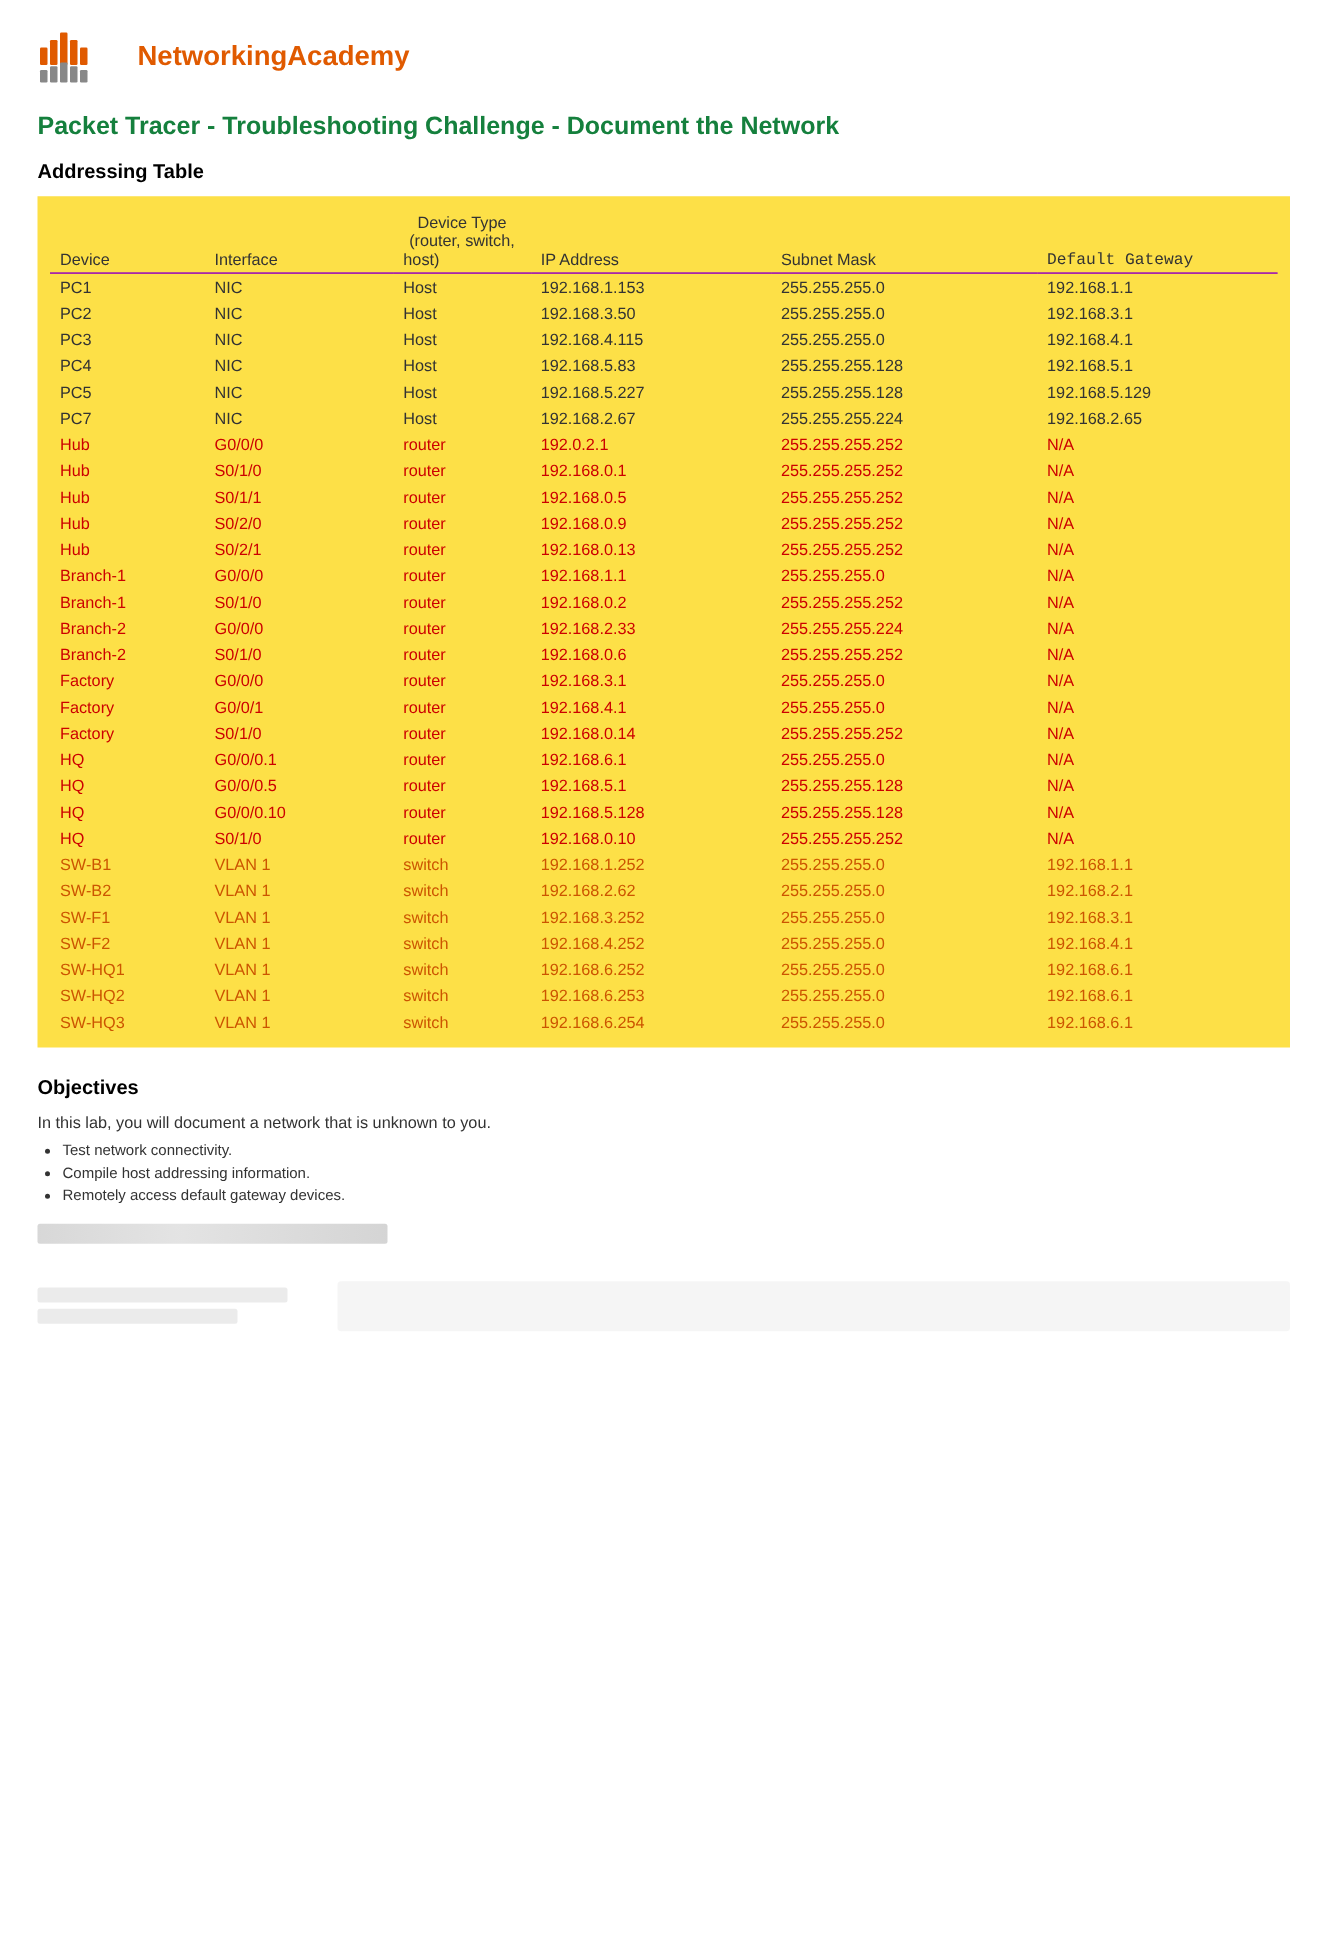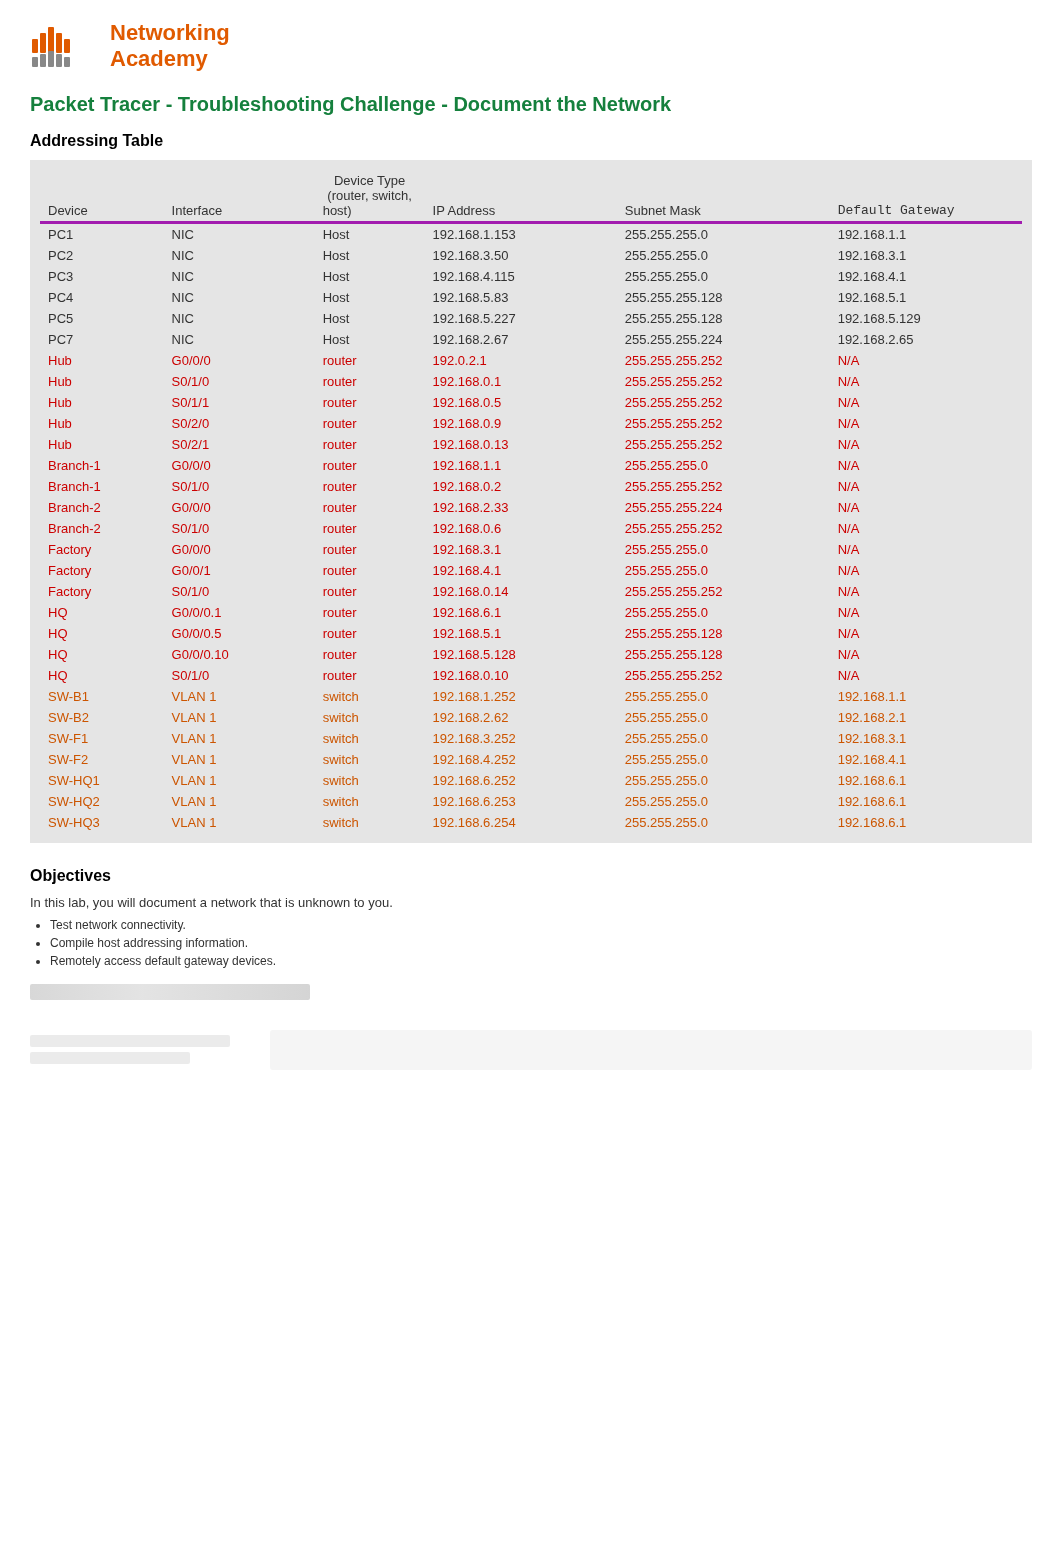--- a/index.html
+++ b/index.html
@@ -17,41 +17,41 @@
       margin-bottom: 20px;
     }
     .logo-icon {
       width: 70px;
       height: 50px;
       margin-right: 10px;
       flex-shrink: 0;
     }
     .logo-text {
       display: flex;
-      flex-direction: column;
+      flex-direction: row;
       font-size: 22px;
       font-weight: bold;
       color: #e05a00;
       line-height: 1.2;
     }
     .page-title {
       font-size: 20px;
       font-weight: bold;
       color: #15803d;
       margin-bottom: 16px;
       margin-top: 10px;
     }
     .section-title {
       font-size: 16px;
       font-weight: bold;
       color: #000;
       margin-bottom: 10px;
     }
     .table-wrapper {
-      background: #e5e5e5;
+      background: #fde047;
       padding: 10px;
       margin-bottom: 24px;
     }
     table {
       border-collapse: collapse;
       width: 100%;
     }
     th, td {
       padding: 3px 8px;
       text-align: left;
@@ -59,21 +59,21 @@
     thead tr:first-child th {
       text-align: center;
       font-weight: normal;
       color: #333;
       padding-bottom: 0;
     }
     thead tr:nth-child(2) th {
       text-align: left;
       font-weight: normal;
       color: #333;
-      border-bottom: 3px solid #a21caf;
+      border-bottom: 1px solid #a21caf;
       padding-top: 0;
     }
     tbody tr td {
       color: #333;
     }
     .device-col { width: 90px; }
     .interface-col { width: 110px; }
     .type-col { width: 80px; }
     .ip-col { width: 140px; }
     .mask-col { width: 155px; }

